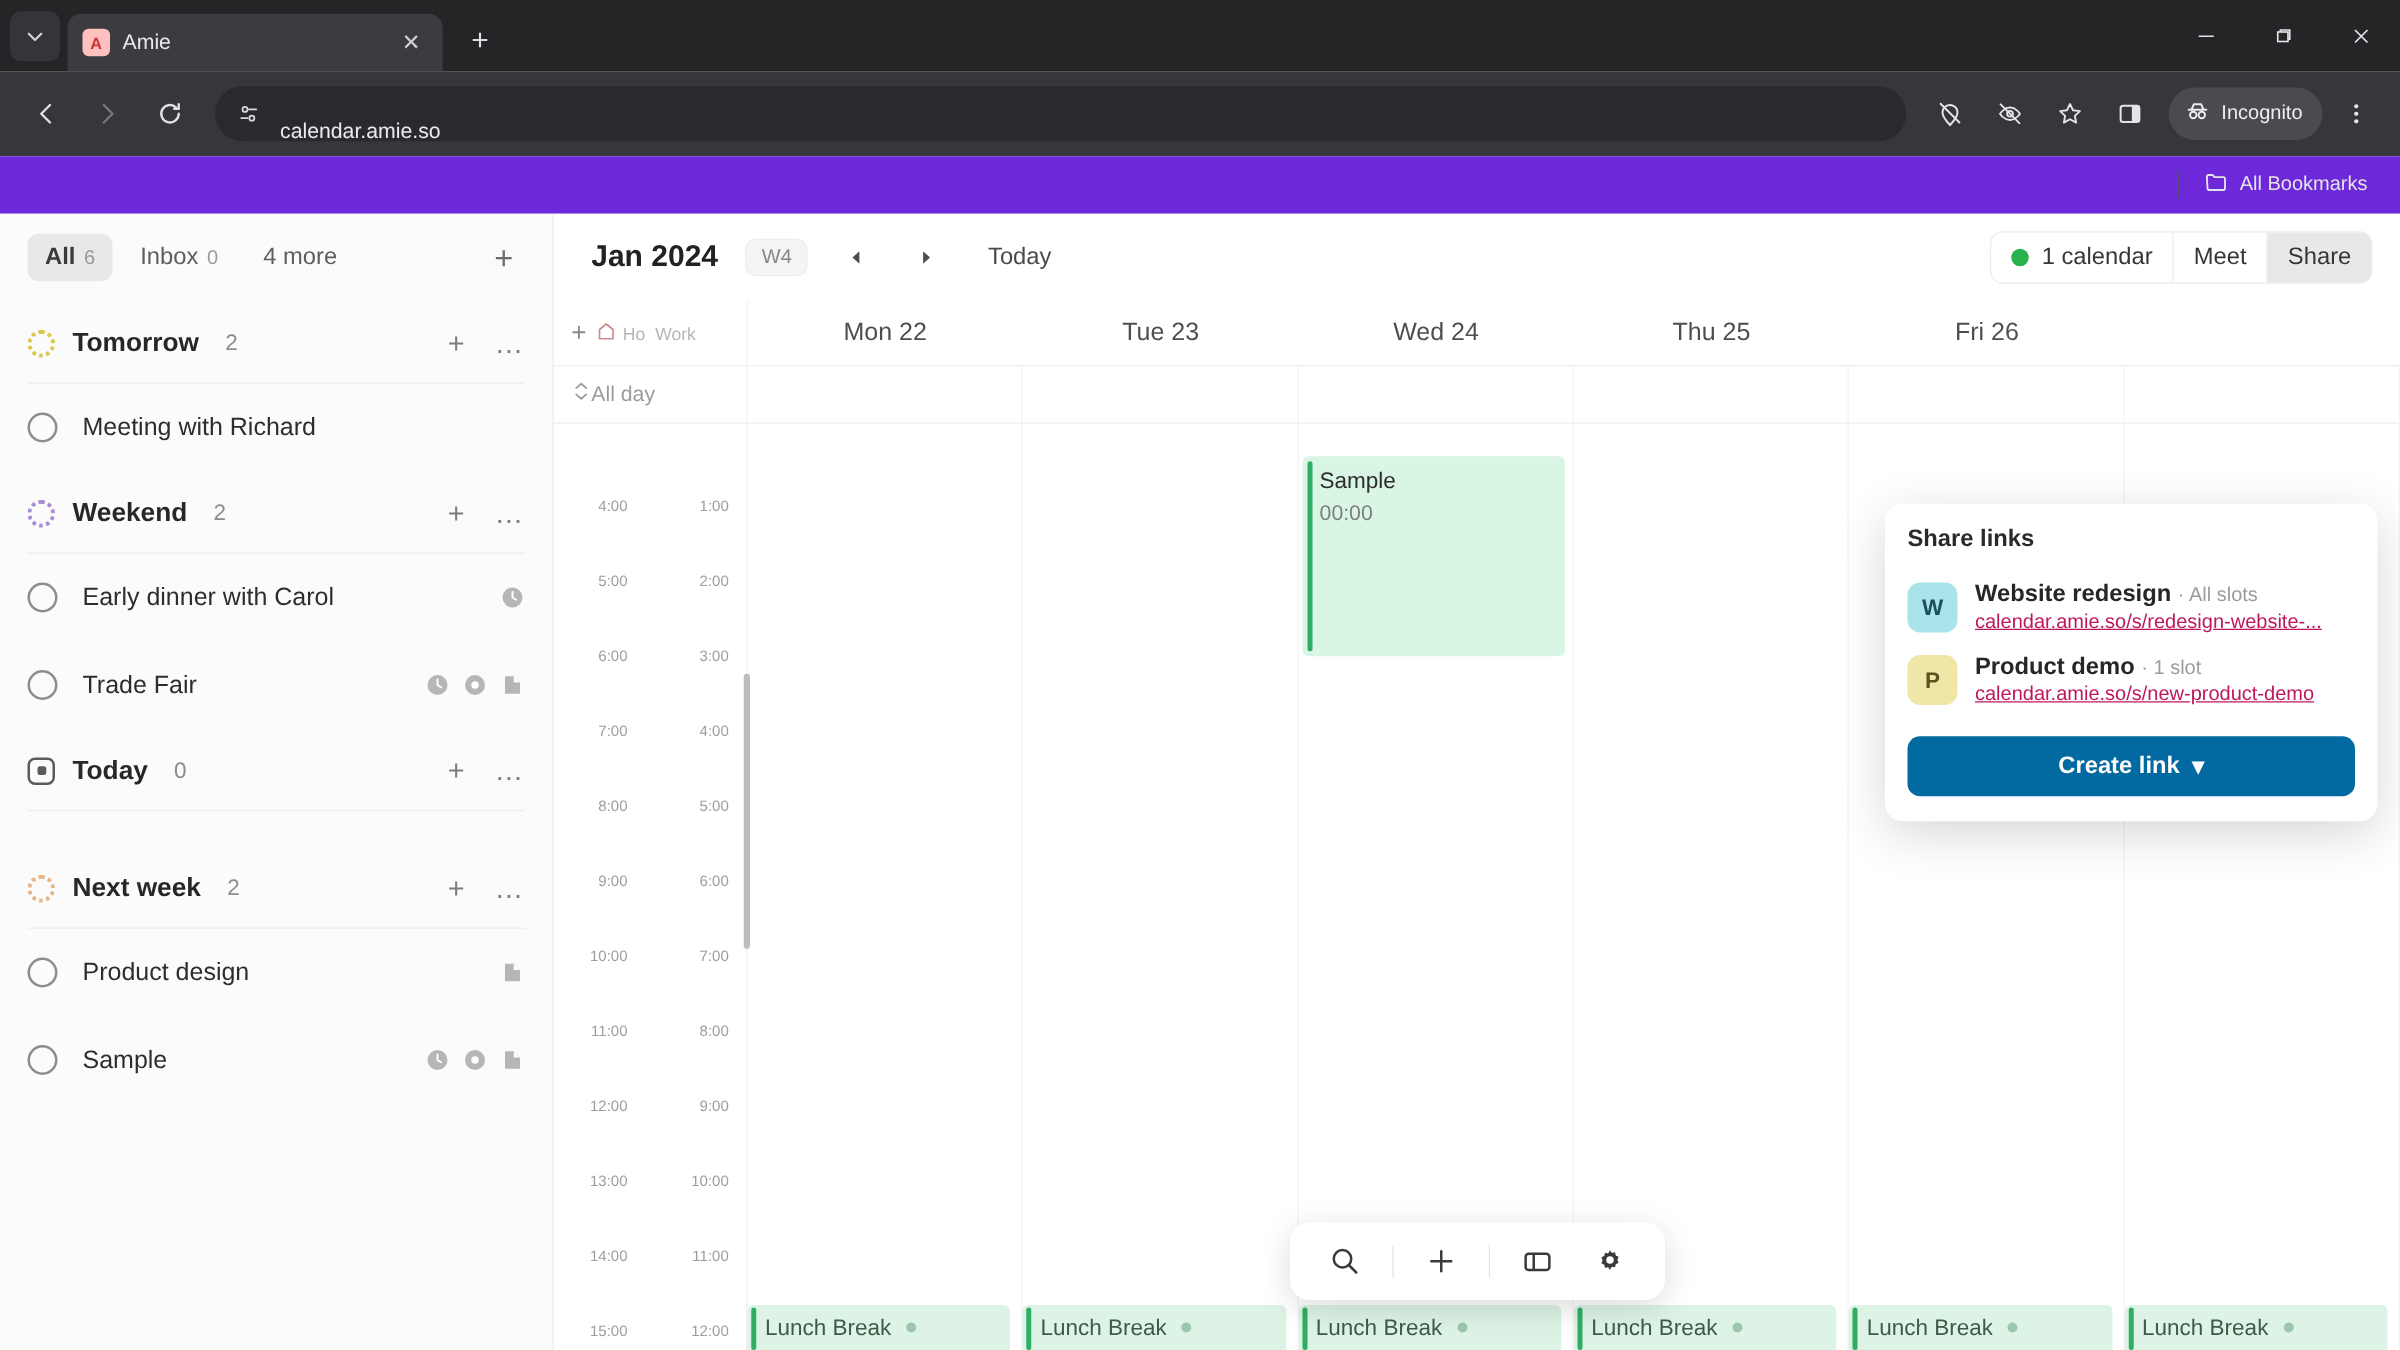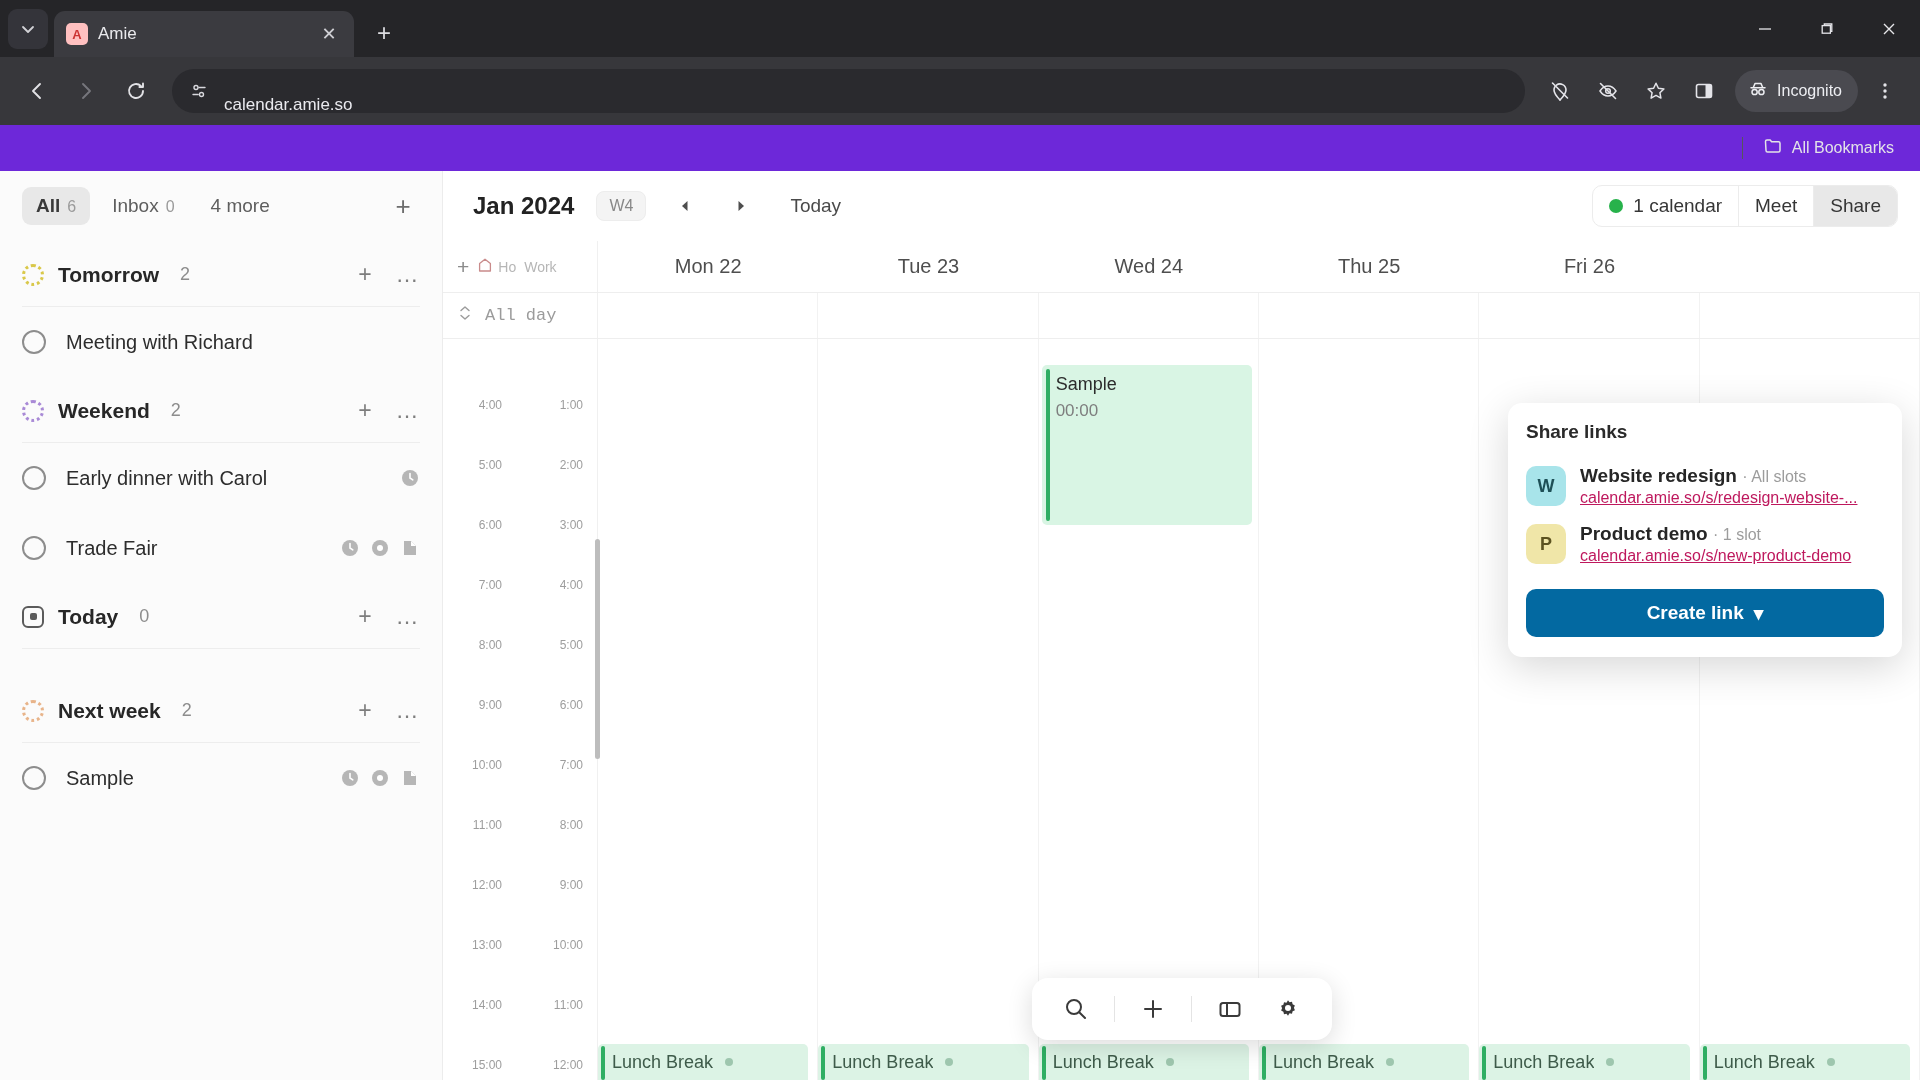--- a/index.html
+++ b/index.html
@@ -152,22 +152,22 @@
     gap: 8px; padding-left: 14px; border-right: 1px solid #f0f0f0; }
   .gh-plus { color: #8b8b8b; font-size: 21px; cursor: pointer; }
   .gh-tz { display: flex; align-items: center; gap: 5px; font-size: 14px;
     color: #b6b6b6; overflow: hidden; white-space: nowrap; }
   .day-col-head { flex: 1; display: flex; align-items: center;
     justify-content: center; font-size: 20px; color: #4e4e4e; min-width: 0; }
 
   .allday-row { display: flex; height: 46px; border-bottom: 1px solid #eee;
     flex: none; }
   .allday-label { width: 155px; flex: none; display: flex; align-items: center;
-    gap: 12px; padding-left: 14px; font-size: 17px; color: #9b9b9b;
-    border-right: 1px solid #f0f0f0; font-family: Liberation Mono, monospace; }
+    gap: 0; padding-left: 14px; font-size: 17px; color: #9b9b9b;
+    border-right: 1px solid #f0f0f0; }
   .allday-cell { flex: 1; border-right: 1px solid #f2f2f2; min-width: 0; }
 
   .cal-grid { flex: 1; display: flex; position: relative; overflow: hidden; }
   .time-gutter { width: 155px; flex: none; border-right: 1px solid #f0f0f0;
     position: relative; }
   .tick { position: absolute; left: 0; right: 0; height: 0;
     display: flex; align-items: center; justify-content: flex-end;
     padding-right: 14px; gap: 22px; }
   .tick span { font-size: 12px; color: #9d9d9d; }
   .tick .t2 { width: 62px; text-align: right; }
@@ -463,20 +463,32 @@
             <span class="dot-ring orange"></span>
             <span class="group-title">Next week</span>
             <span class="group-count">2</span>
             <span class="group-actions">
               <span class="ga">+</span>
               <span class="ga">…</span>
             </span>
           </div>
           <div class="task">
             <span class="task-check"></span>
+            <span class="task-title">Product design</span>
+            <span class="task-badges">
+              <span class="badge-ico">
+                <svg width="20" height="20" viewBox="0 0 20 20">
+                    <path d="M4 3h7l5 5v9H4z" fill="currentColor"></path>
+                    <path d="M11 3v5h5" fill="#fff"></path>
+                  </svg>
+              </span>
+            </span>
+          </div>
+          <div class="task">
+            <span class="task-check"></span>
             <span class="task-title">Sample</span>
             <span class="task-badges">
               <span class="badge-ico">
                 <svg width="20" height="20" viewBox="0 0 20 20">
                     <circle cx="10" cy="10" r="8" fill="currentColor"></circle>
                     <path d="M10 5.6V10l2.8 1.8" stroke="#fff" stroke-width="1.6" fill="none" stroke-linecap="round"></path>
                   </svg>
               </span>
               <span class="badge-ico">
                 <svg width="20" height="20" viewBox="0 0 20 20">

